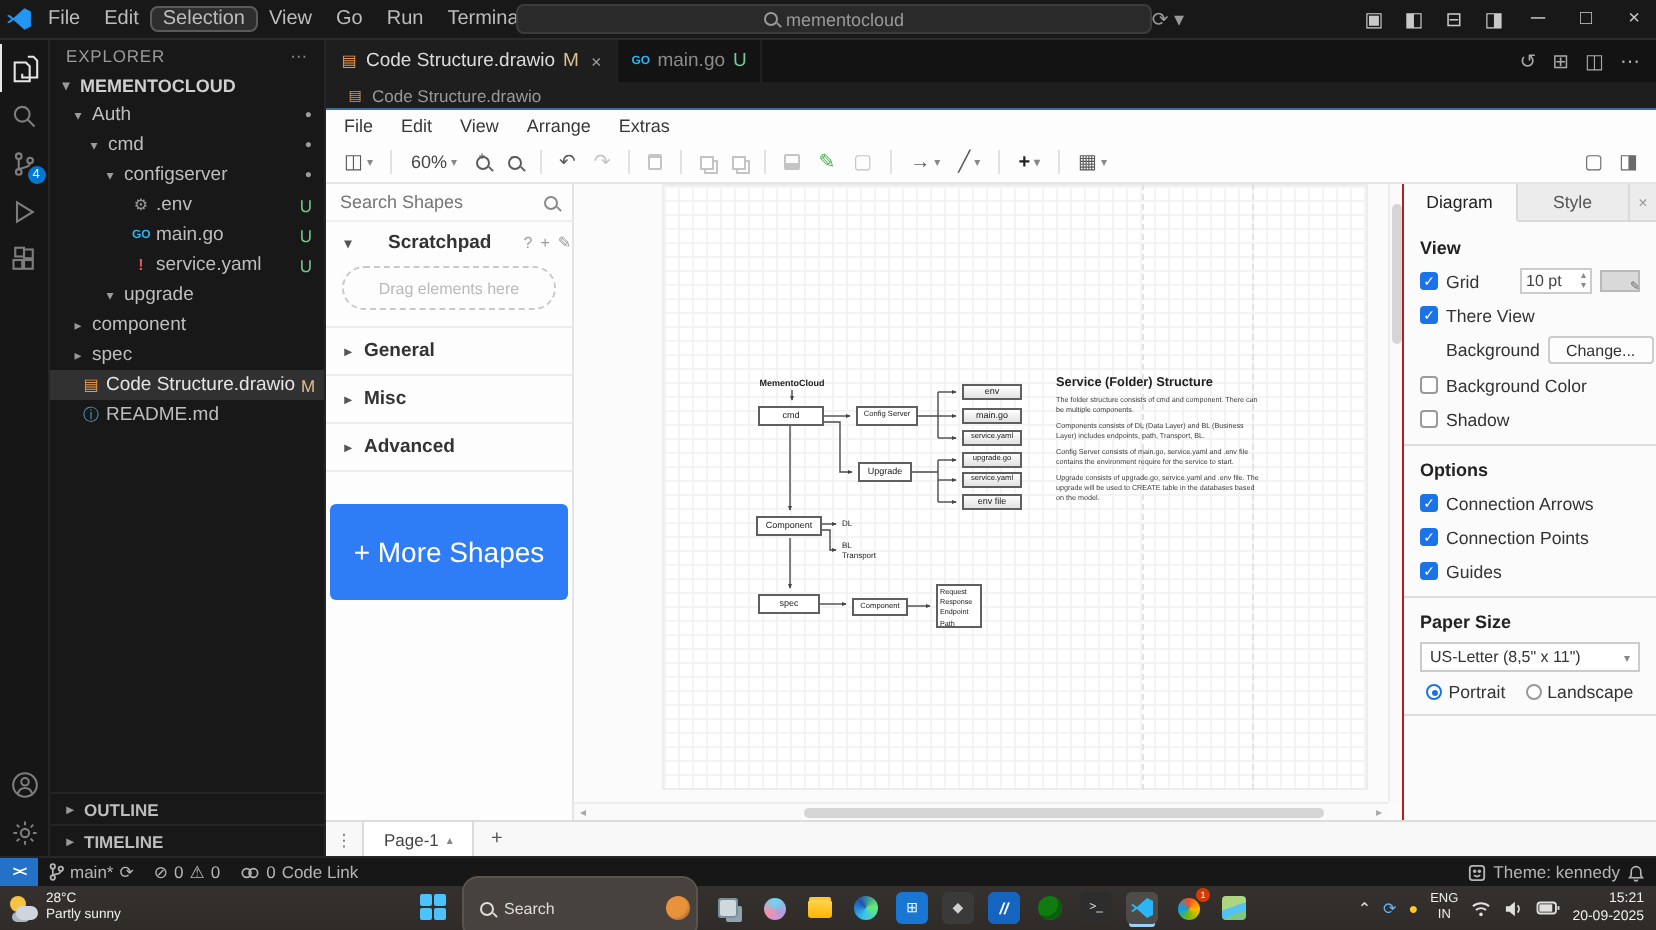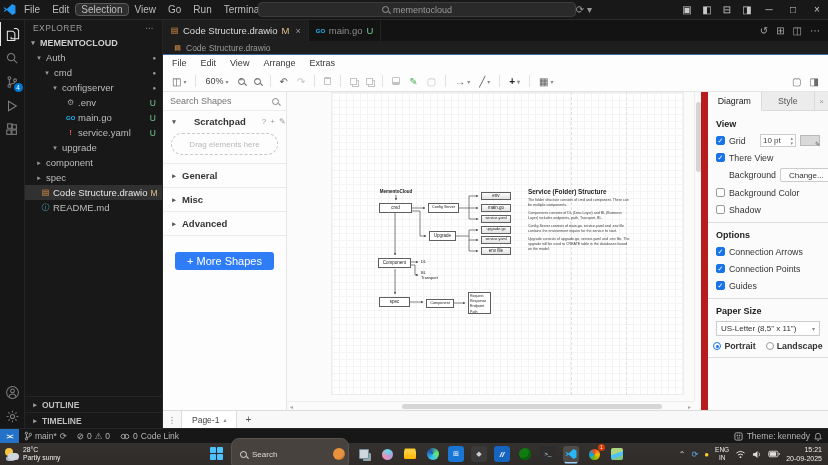--- a/index.html
+++ b/index.html
@@ -94,21 +94,21 @@
   .shp-search input { flex:1; border:none; outline:none; font-size:9px; color:#444;
     font-family:"Liberation Sans",sans-serif; background:transparent; min-width:0; }
   .scr-head { display:flex; align-items:center; gap:16px; padding:5px 7px 3px; font-weight:bold; }
   .scr-ics { margin-left:auto; display:flex; gap:4px; color:#9a9a9a; font-size:8px; font-weight:normal; }
   .dragzone { margin:3px 8px 8px; height:22px; border:1px dashed #c9c9c9; border-radius:11px;
     display:flex; align-items:center; justify-content:center; color:#b9b9b9; font-size:8px; }
   .shp-sec { display:flex; align-items:center; gap:4px; padding:6px 7px; border-top:1px solid #ececec; font-weight:bold; }
   .moreshapes-wrap { padding:16px 0 0; display:flex; justify-content:center; border-top:1px solid #ececec; margin-top:0; }
   .shp-sec:last-of-type { border-bottom:1px solid #ececec; }
   .moreshapes { background:#2f7df6; color:#fff; border:none; border-radius:3px;
-    font-size:11px; padding:3px 12px; font-family:"Liberation Sans",sans-serif; }
+    font-size:14px; padding:16px 12px; font-family:"Liberation Sans",sans-serif; }
 
   
   .canvas { flex:1; position:relative; background:#fbfbfb; overflow:hidden; }
   .page { position:absolute; left:44px; top:0; width:353px; height:303px; background:#fff;
     border:1px solid #ececec;
     background-image:
       linear-gradient(#f4f4f4 1px, transparent 1px),
       linear-gradient(90deg,#f4f4f4 1px, transparent 1px),
       linear-gradient(#e8e8e8 1px, transparent 1px),
       linear-gradient(90deg,#e8e8e8 1px, transparent 1px);
@@ -127,21 +127,21 @@
   .anno p { font-size:3.6px; line-height:1.4; margin-bottom:3px; color:#3c3c3c; }
   .vscroll { position:absolute; right:0; top:0; bottom:9px; width:7px; background:#fafafa; border-left:1px solid #ededed; }
   .vthumb { position:absolute; top:10px; left:1px; width:5px; height:70px; background:#d5d5d5; border-radius:3px; }
   .hscroll { position:absolute; left:0; right:7px; bottom:0; height:9px; background:#fafafa;
     border-top:1px solid #ededed; display:flex; align-items:center; }
   .hthumb { position:absolute; left:115px; width:260px; top:2px; height:5px; background:#d5d5d5; border-radius:3px; }
   .scar { color:#a9a9a9; font-size:6px; width:9px; text-align:center; }
   .scar.right { margin-left:auto; }
 
   
-  .format { width:127px; background:#fbfbfb; border-left:7px solid #b91c1c;
+  .format { width:127px; background:#fbfbfb; border-left:1px solid #b91c1c;
     display:flex; flex-direction:column; font-size:8.8px; color:#333; }
   .fmt-tabs { height:19px; display:flex; background:#ececec; border-bottom:1px solid #dadada; }
   .fmt-tab { flex:1; display:flex; align-items:center; justify-content:center; color:#555; border-right:1px solid #dadada; }
   .fmt-tab.active { background:#fbfbfb; color:#222; border-bottom:1px solid #fbfbfb; margin-bottom:-1px; }
   .fmt-x { width:13px; display:flex; align-items:center; justify-content:center; color:#999; font-size:8px; }
   .fmt-body { padding:6px 8px; overflow:hidden; }
   .fmt-h { font-weight:bold; margin:2px 0 5px; font-size:9px; color:#222; }
   .frow { display:flex; align-items:center; gap:4px; margin-bottom:4px; min-height:13px; }
   .cb { width:9px; height:9px; border:1px solid #9a9a9a; border-radius:2px; background:#fff; flex:none;
     display:flex; align-items:center; justify-content:center; font-size:7px; color:#fff; }
@@ -155,21 +155,21 @@
   .fbtn { border:1px solid #ccc; background:#fdfdfd; border-radius:2px; font-size:8px;
     padding:1.5px 8px; color:#333; font-family:"Liberation Sans",sans-serif; }
   .fbtn.grow { flex:1; }
   .fmt-hr { border-top:1px solid #ddd; margin:6px -8px 7px; }
   .selectbox { height:15px; border:1px solid #ccc; background:#fff; display:flex; align-items:center;
     padding:0 4px; font-size:8px; color:#333; margin-bottom:5px; }
   .selectbox .ddcaret { margin-left:auto; }
   .radio { width:8px; height:8px; border:1px solid #999; border-radius:50%; background:#fff; flex:none; position:relative; }
   .radio.on { border-color:#1a73e8; }
   .radio.on::after { content:""; position:absolute; inset:1.5px; background:#1a73e8; border-radius:50%; }
-  .radios { display:flex; gap:10px; justify-content:center; margin-bottom:2px;font-weight:bold; }
+  .radios { display:flex; gap:10px; justify-content:center; margin-bottom:2px; }
   .rlbl { display:flex; align-items:center; gap:3px; }
   .btncol { display:flex; flex-direction:column; gap:4px; margin-top:2px; }
   .btncol .fbtn { text-align:center; }
 
   
   .pagebar { height:18px; background:#f8f8f8; border-top:1px solid #dcdcdc; display:flex;
     align-items:stretch; font-size:8.5px; color:#444; }
   .pb-dots { width:18px; display:flex; align-items:center; justify-content:center; color:#777; }
   .pb-tab { display:flex; align-items:center; gap:4px; padding:0 10px; background:#fff;
     border-left:1px solid #dcdcdc; border-right:1px solid #dcdcdc; }

